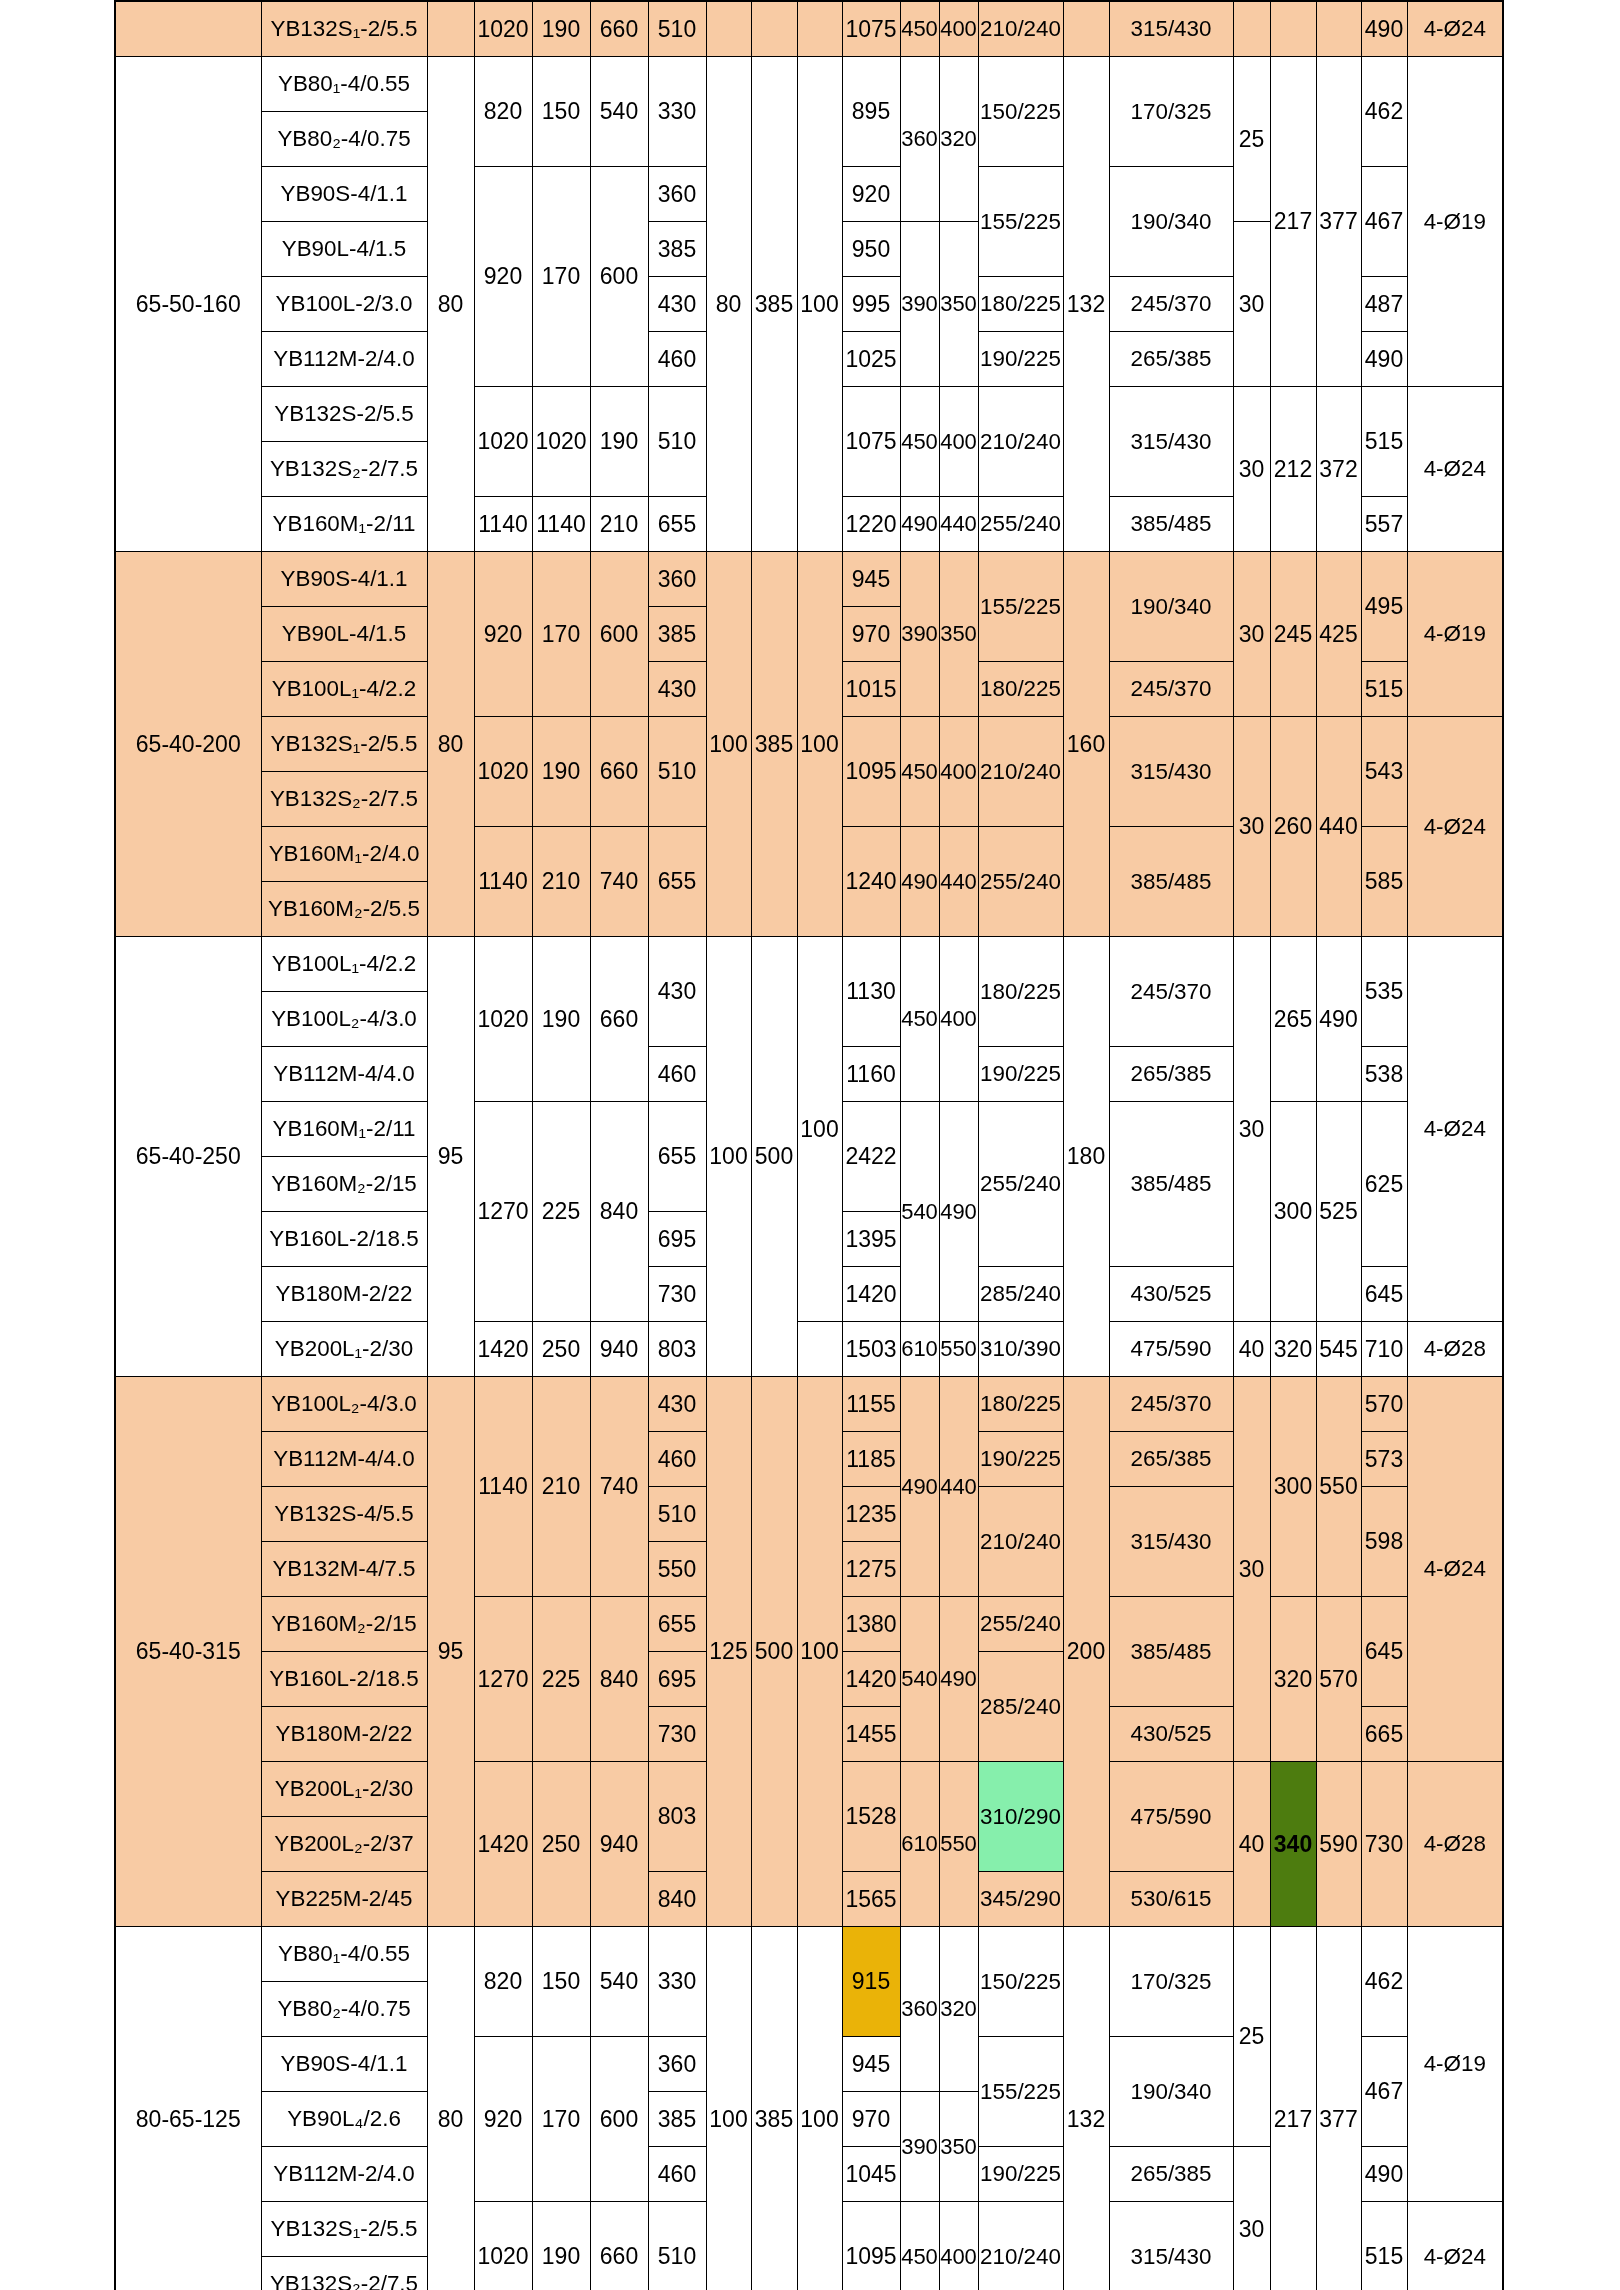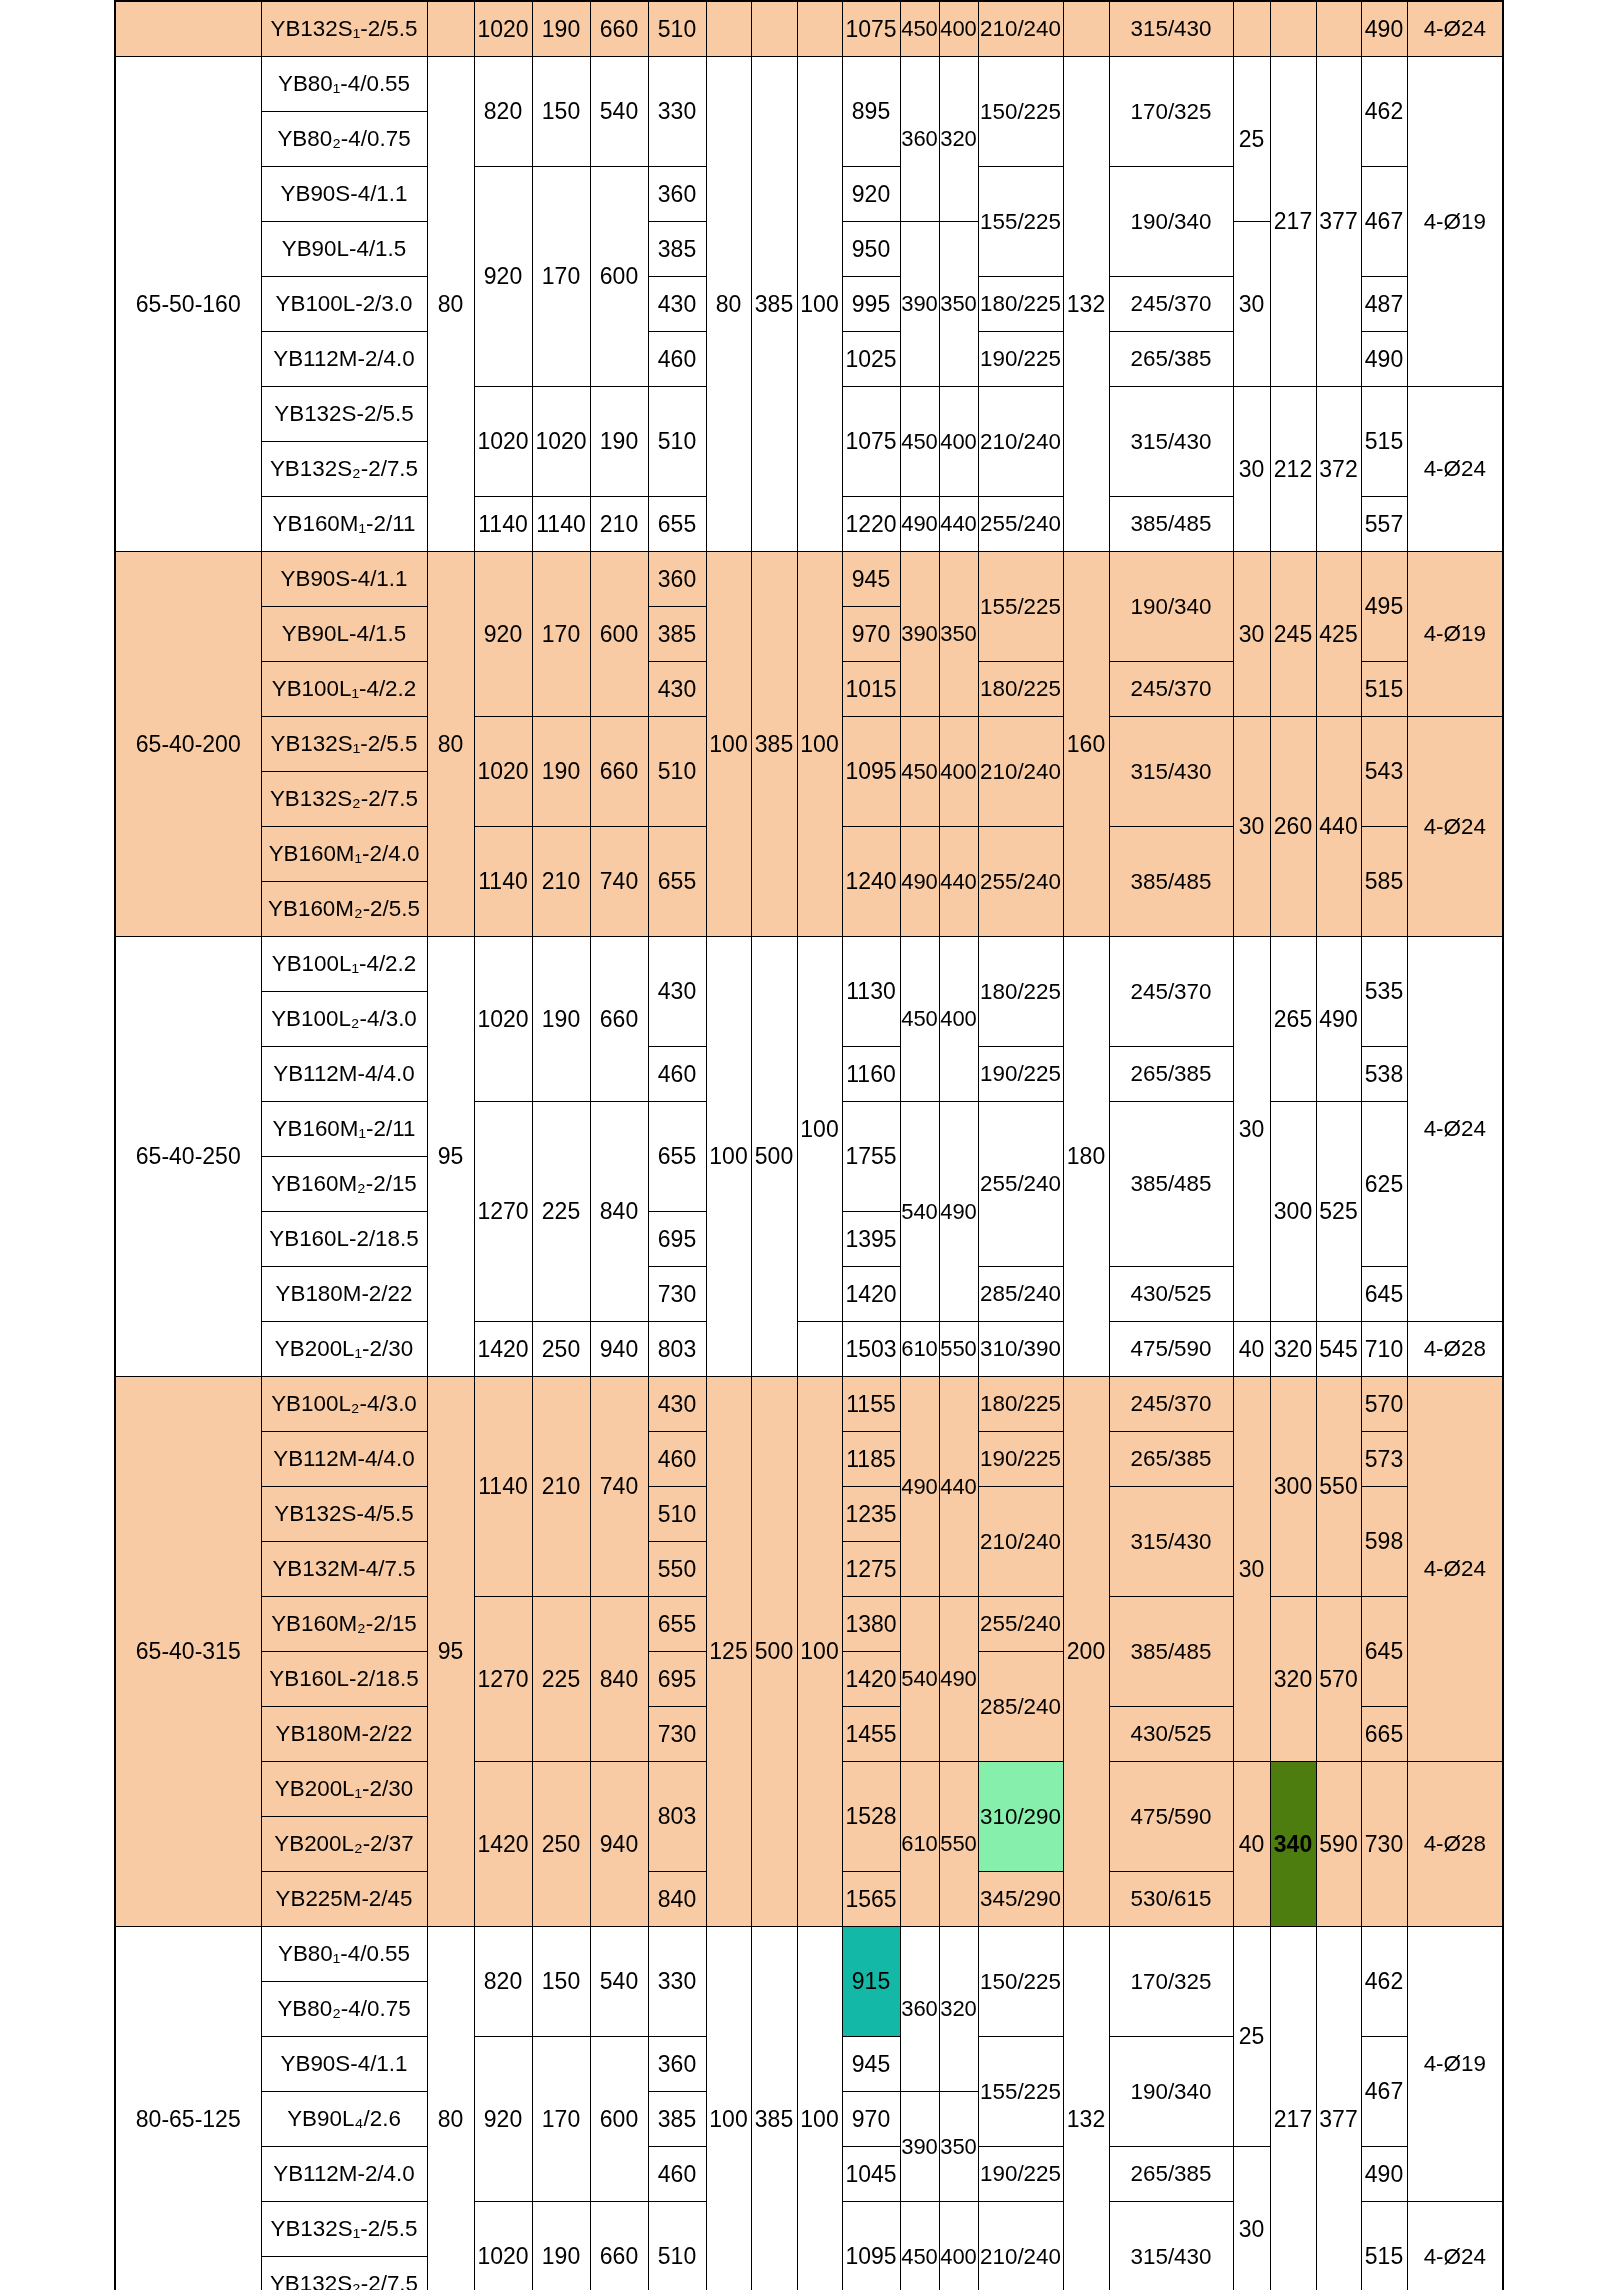--- a/index.html
+++ b/index.html
@@ -270,21 +270,21 @@
             <td class="c14" style="background: rgb(255, 255, 255);">190/225</td>
             <td class="c16" style="background: rgb(255, 255, 255);">265/385</td>
             <td class="c20" style="background: rgb(255, 255, 255);">538</td>
           </tr>
           <tr>
             <td class="c2" style="background: rgb(255, 255, 255);">YB160M₁-2/11</td>
             <td rowspan="4" class="c4" style="background: rgb(255, 255, 255);">1270</td>
             <td rowspan="4" class="c5" style="background: rgb(255, 255, 255);">225</td>
             <td rowspan="4" class="c6" style="background: rgb(255, 255, 255);">840</td>
             <td rowspan="2" class="c7" style="background: rgb(255, 255, 255);">655</td>
-            <td rowspan="2" class="c11" style="background: rgb(255, 255, 255);">1755</td>
+            <td rowspan="2" class="c11" style="background: rgb(255, 255, 255);">2422</td>
             <td rowspan="4" class="c12" style="background: rgb(255, 255, 255);">540</td>
             <td rowspan="4" class="c13" style="background: rgb(255, 255, 255);">490</td>
             <td rowspan="3" class="c14" style="background: rgb(255, 255, 255);">255/240</td>
             <td rowspan="3" class="c16" style="background: rgb(255, 255, 255);">385/485</td>
             <td rowspan="4" class="c18" style="background: rgb(255, 255, 255);">300</td>
             <td rowspan="4" class="c19" style="background: rgb(255, 255, 255);">525</td>
             <td rowspan="3" class="c20" style="background: rgb(255, 255, 255);">625</td>
           </tr>
           <tr>
             <td class="c2" style="background: rgb(255, 255, 255);">YB160M₂-2/15</td>
@@ -423,21 +423,21 @@
             <td rowspan="7" class="c1" style="background: rgb(255, 255, 255);">80-65-125</td>
             <td class="c2" style="background: rgb(255, 255, 255);">YB80₁-4/0.55</td>
             <td rowspan="7" class="c3" style="background: rgb(255, 255, 255);">80</td>
             <td rowspan="2" class="c4" style="background: rgb(255, 255, 255);">820</td>
             <td rowspan="2" class="c5" style="background: rgb(255, 255, 255);">150</td>
             <td rowspan="2" class="c6" style="background: rgb(255, 255, 255);">540</td>
             <td rowspan="2" class="c7" style="background: rgb(255, 255, 255);">330</td>
             <td rowspan="7" class="c8" style="background: rgb(255, 255, 255);">100</td>
             <td rowspan="7" class="c9" style="background: rgb(255, 255, 255);">385</td>
             <td rowspan="7" class="c10" style="background: rgb(255, 255, 255);">100</td>
-            <td rowspan="2" class="c11" style="background: #14b8a6;">915</td>
+            <td rowspan="2" class="c11" style="background: #eab308;">915</td>
             <td rowspan="3" class="c12" style="background: rgb(255, 255, 255);">360</td>
             <td rowspan="3" class="c13" style="background: rgb(255, 255, 255);">320</td>
             <td rowspan="2" class="c14" style="background: rgb(255, 255, 255);">150/225</td>
             <td rowspan="7" class="c15" style="background: rgb(255, 255, 255);">132</td>
             <td rowspan="2" class="c16" style="background: rgb(255, 255, 255);">170/325</td>
             <td rowspan="4" class="c17" style="background: rgb(255, 255, 255);">25</td>
             <td rowspan="7" class="c18" style="background: rgb(255, 255, 255);">217</td>
             <td rowspan="7" class="c19" style="background: rgb(255, 255, 255);">377</td>
             <td rowspan="2" class="c20" style="background: rgb(255, 255, 255);">462</td>
             <td rowspan="5" class="c21" style="background: rgb(255, 255, 255);">4-Ø19</td>

